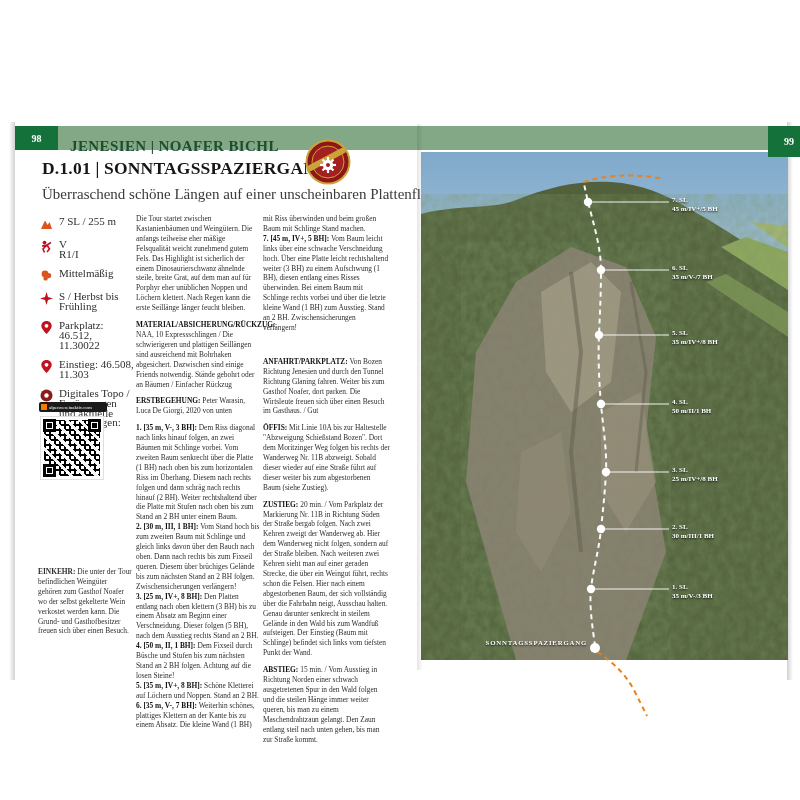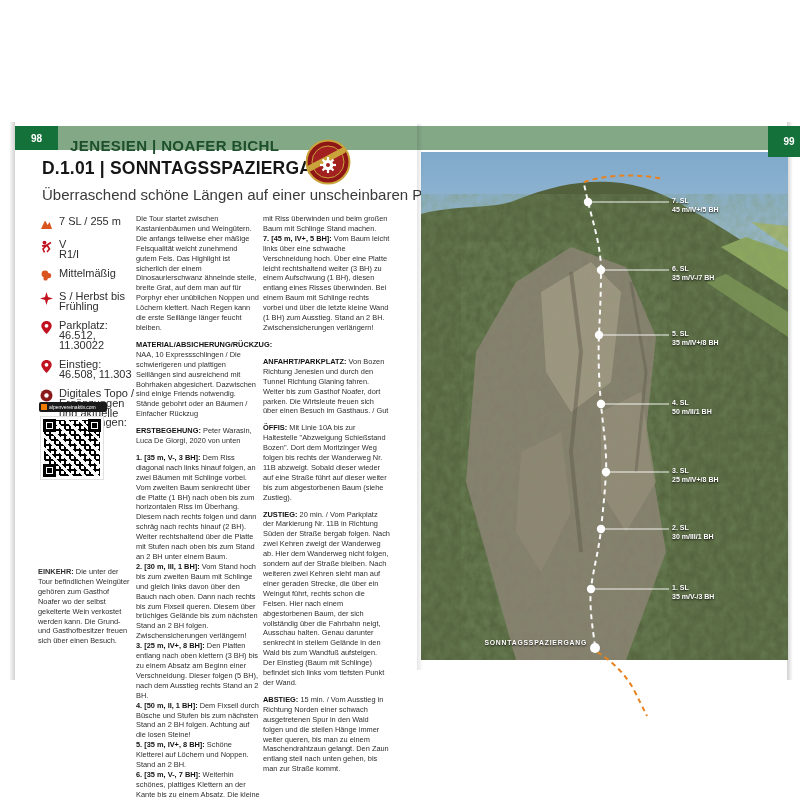--- a/index.html
+++ b/index.html
@@ -1,17 +1,17 @@
 <!DOCTYPE html>
 <html><head>
 <meta charset="utf-8">
 <style>
   html,body{margin:0;padding:0;background:#fff;}
   #canvas{position:relative;width:800px;height:800px;background:#fff;overflow:hidden;
-          font-family:Liberation Sans, sans-serif;color:#2e2e2e;}
+          font-family:Liberation Serif, serif;color:#2e2e2e;}
   
   .edge-l{position:absolute;left:9px;top:122px;width:6px;height:558px;
           background:linear-gradient(90deg,transparent,rgba(0,0,0,.18));}
   .edge-r{position:absolute;left:787px;top:122px;width:6px;height:558px;
           background:linear-gradient(90deg,rgba(0,0,0,.18),transparent);}
   .spine{position:absolute;left:417px;top:124px;width:8px;height:546px;
          background:linear-gradient(90deg,rgba(0,0,0,.10),transparent 75%);}
   
   .topbar{position:absolute;left:15px;top:126px;width:772px;height:24px;background:#83a886;}
   .pagenum{position:absolute;background:#15713a;color:#fff;font-weight:bold;font-size:10px;

